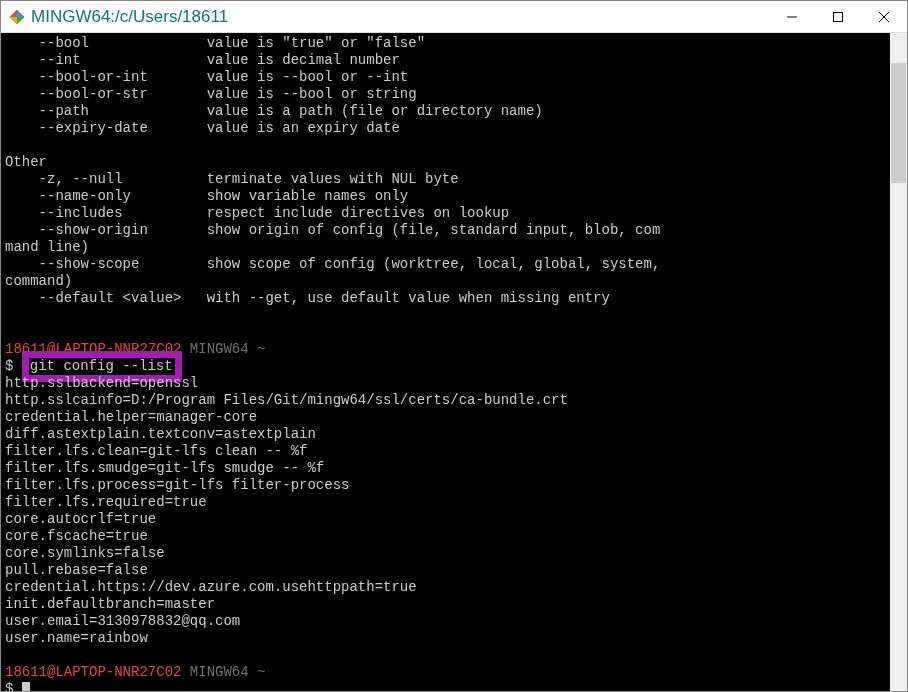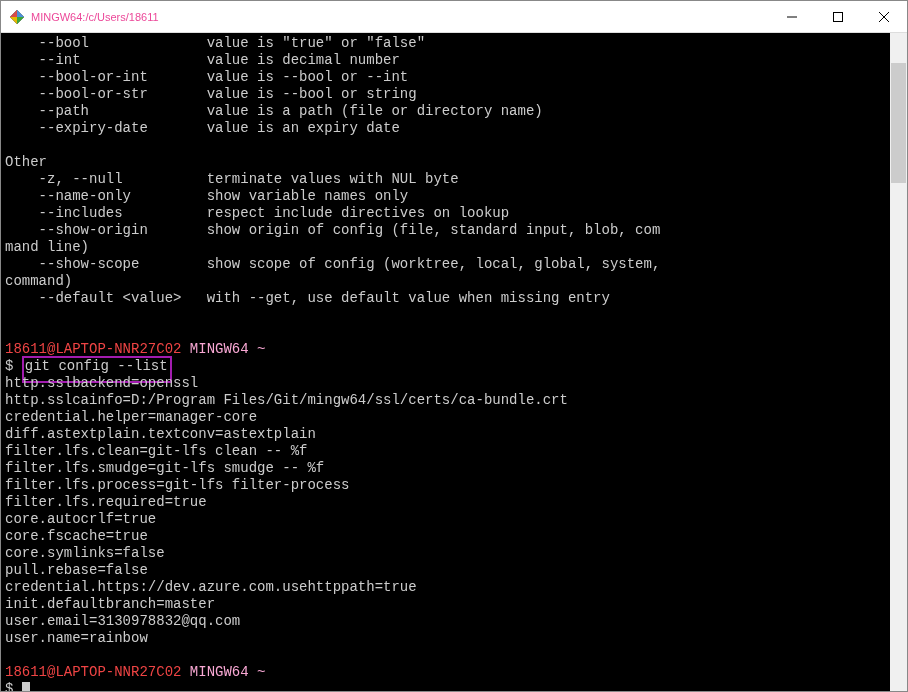--- a/index.html
+++ b/index.html
@@ -30,22 +30,22 @@
   .app-icon {
     width: 16px;
     height: 16px;
     margin-right: 6px;
     display: inline-flex;
     align-items: center;
     justify-content: center;
   }
   .title-text {
     flex: 1;
-    font-size: 11px;
-    color: #ec4899;
+    font-size: 17px;
+    color: #0f766e;
   }
   .win-controls {
     display: flex;
   }
   .win-btn {
     width: 46px;
     height: 31px;
     display: flex;
     align-items: center;
     justify-content: center;
@@ -78,24 +78,24 @@
   }
   .scrollbar-thumb {
     position: absolute;
     top: 30px;
     left: 1px;
     width: 15px;
     height: 120px;
     background: #ccc;
   }
   .prompt-user { color: #ef4444; }
-  .prompt-mingw { color: #f9a8d4; }
+  .prompt-mingw { color: #737373; }
   .highlight-box {
-    border: 2px solid #a21caf;
-    padding: 0 2px 7px 1px;
+    border: 7px solid #a21caf;
+    padding: 0 2px 1px 1px;
   }
   .cursor {
     display: inline-block;
     width: 8px;
     height: 15px;
     background: #ccc;
     vertical-align: text-bottom;
   }
 </style>
 </head>

